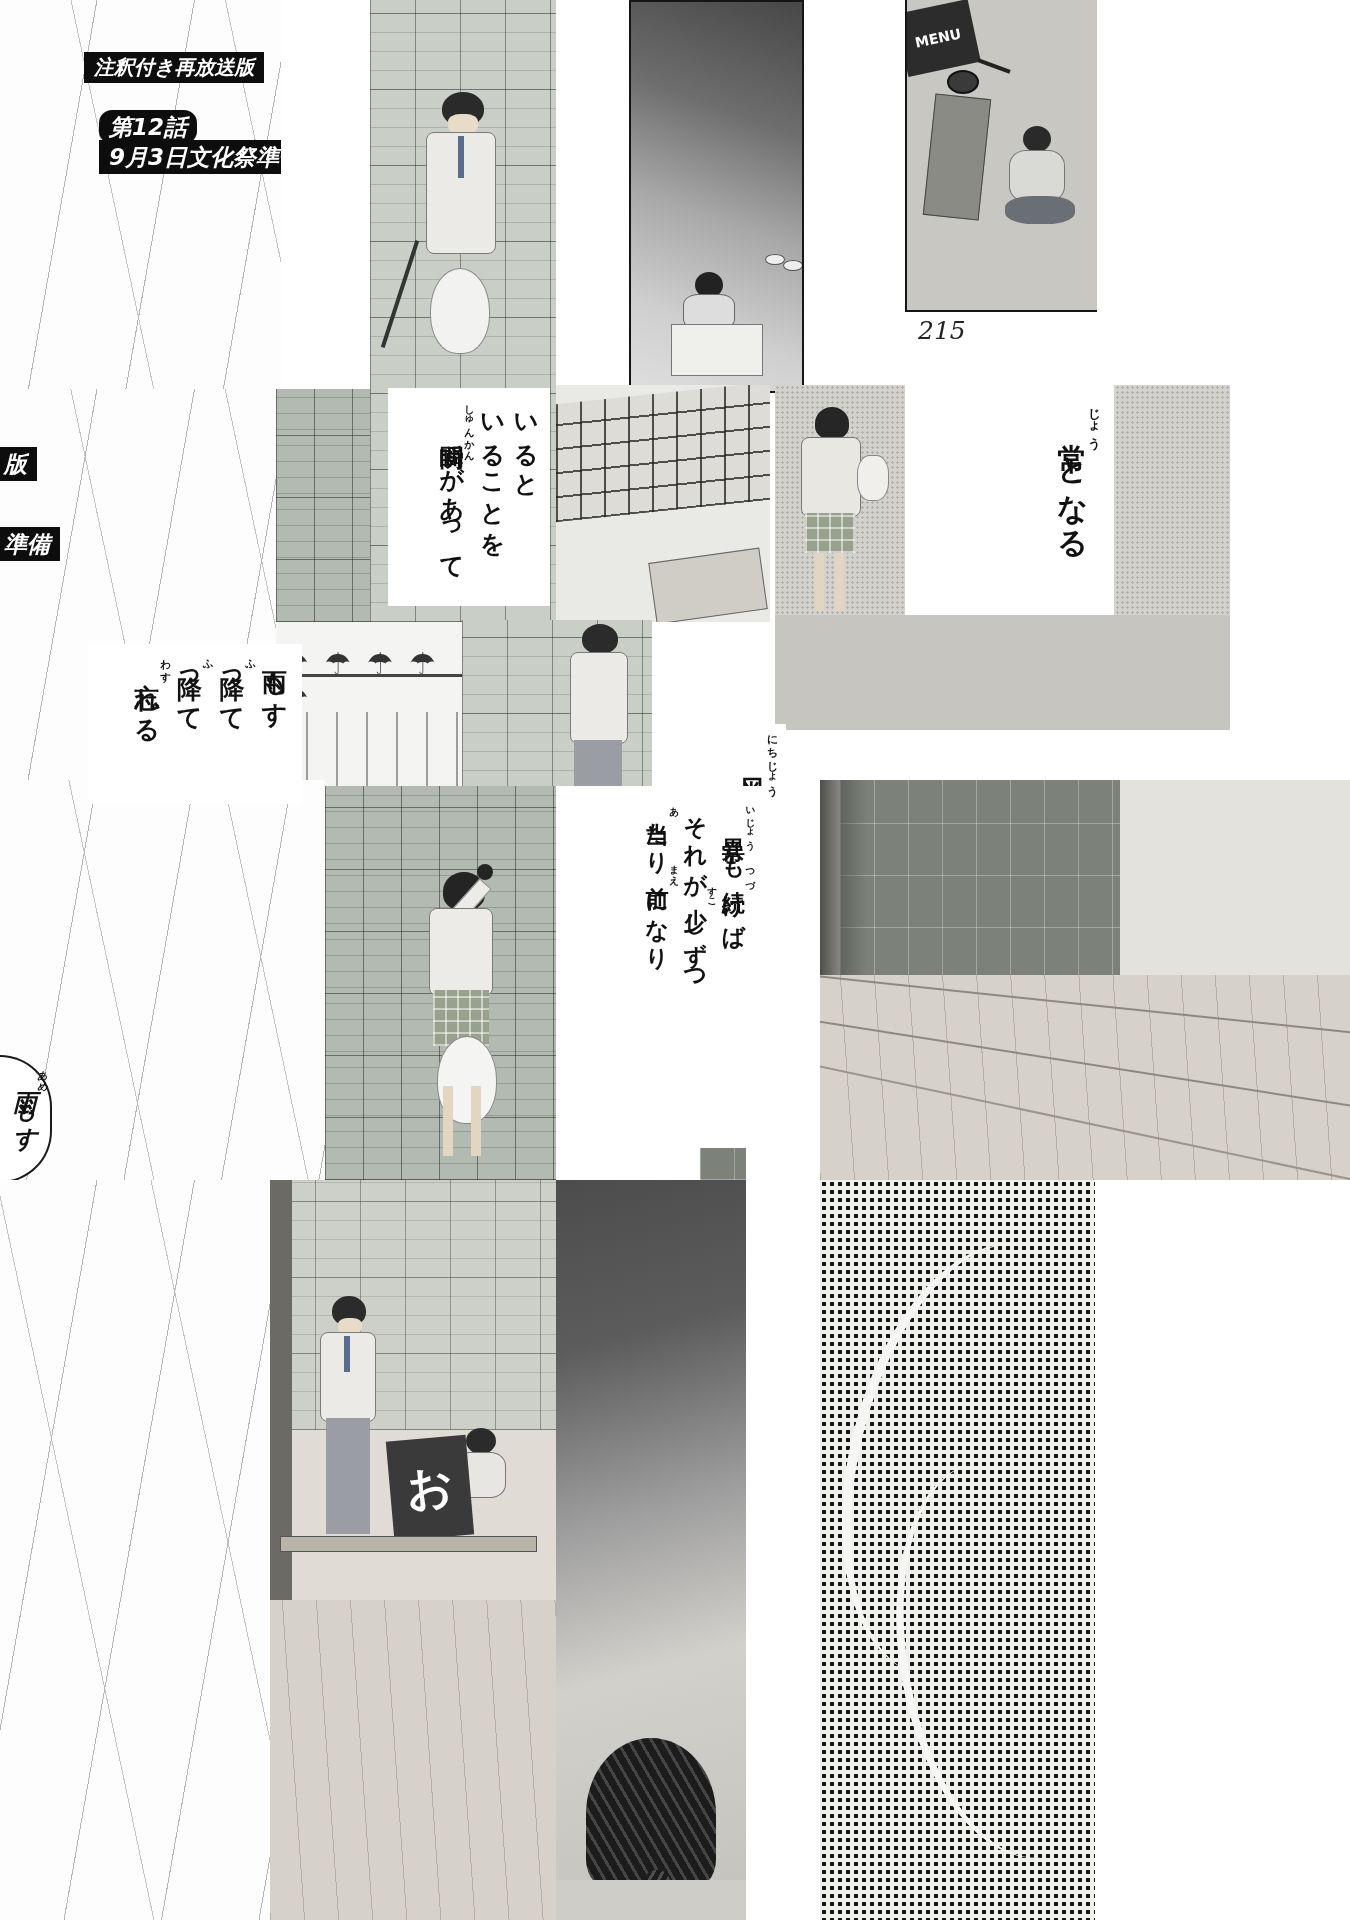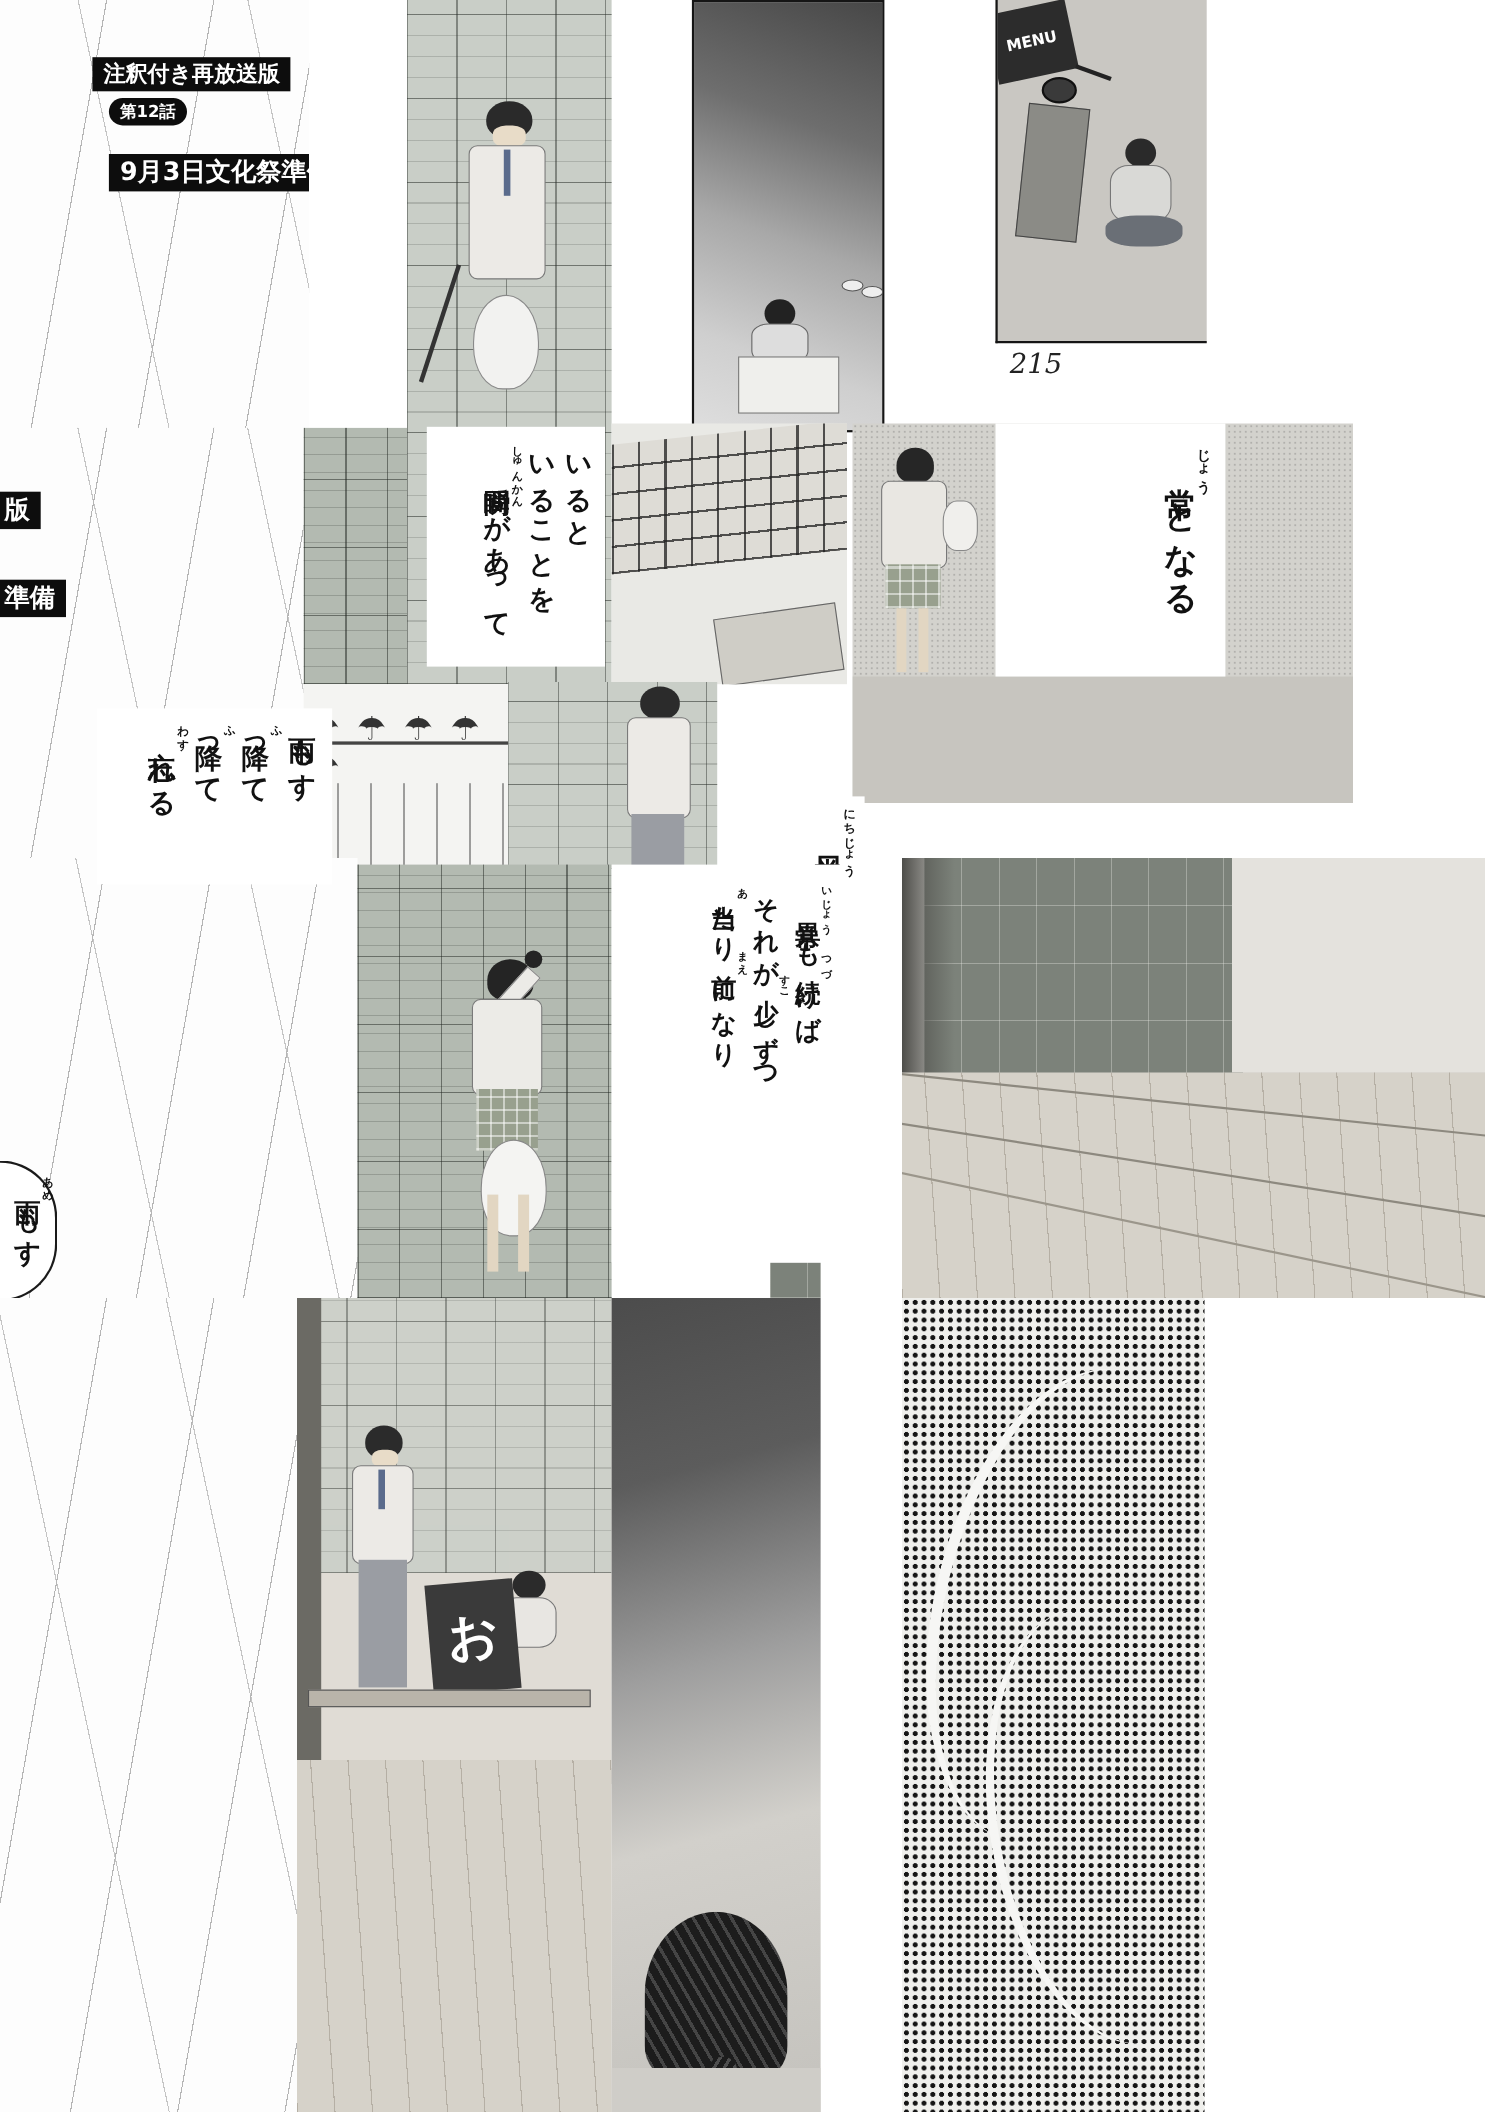--- a/index.html
+++ b/index.html
@@ -5,21 +5,21 @@
   html,body{margin:0;padding:0;background:#ffffff;}
   .page{position:relative;width:1350px;height:1920px;margin:0 auto;background:#fff;overflow:hidden;
         font-family:"DejaVu Sans","Liberation Sans",sans-serif;color:#111;}
   .abs{position:absolute;}
   .panel{position:absolute;overflow:hidden;}
   .part{position:absolute;}
 
   
   .ceiling{background-color:#fdfdfd;background-image:
       repeating-linear-gradient(100deg, transparent 0 95px, #b5b5b5 95px 96px),
-      repeating-linear-gradient(78deg, transparent 0 150px, #c4c4c4 150px 151px);}
+      repeating-linear-gradient(78deg, transparent 0 150px, #c4c4c4 150px 151px); font-style: italic;}
   .lockers-light{background-color:#c9cec7;background-image:
       repeating-linear-gradient(90deg, rgba(40,45,40,.45) 0 1px, transparent 1px 45px),
       repeating-linear-gradient(0deg, rgba(40,45,40,.45) 0 1px, transparent 1px 76px),
       repeating-linear-gradient(0deg, rgba(40,45,40,.18) 0 1px, transparent 1px 19px);}
   .lockers-dense{background-color:#b3bab1;background-image:
       repeating-linear-gradient(90deg, rgba(30,35,30,.5) 0 1px, transparent 1px 38px),
       repeating-linear-gradient(0deg, rgba(30,35,30,.5) 0 1px, transparent 1px 62px),
       repeating-linear-gradient(0deg, rgba(30,35,30,.2) 0 1px, transparent 1px 16px);}
   .lockers-dark{background-color:#7c827a;background-image:
       repeating-linear-gradient(90deg, rgba(235,235,230,.35) 0 1px, transparent 1px 34px),
@@ -42,21 +42,21 @@
   .bubble{background:#fff;z-index:5;}
   .page-num{font-family:"DejaVu Serif","Liberation Serif",serif;font-style:italic;font-size:25px;color:#222;}
 </style>
 </head>
 <body>
 
 <div class="page">
 
   <div class="panel ceiling" style="left:0;top:0;width:281px;height:390px;">
     <div class="label-box" style="left:84px;top:52px;font-size:20px;">注釈付き再放送版</div>
-    <div class="label-box" style="left:99px;top:89px;font-size:15px;border-radius:13px;">第12話</div>
+    <div class="label-box" style="left:99px;top:110px;font-size:23px;border-radius:13px;">第12話</div>
     <div class="label-box" style="left:99px;top:140px;font-size:23px;">9月3日文化祭準備</div>
   </div>
 
   <div class="panel lockers-light" style="left:370px;top:0;width:186px;height:622px;">
     <div>
       <div class="part" style="left:72px;top:92px;width:42px;height:34px;background:#2a2a2a;border-radius:50% 50% 45% 45%;"></div>
       <div class="part" style="left:78px;top:114px;width:30px;height:20px;background:#e8dcc8;border-radius:40%;"></div>
       <div class="part" style="left:56px;top:132px;width:68px;height:120px;background:#eceae6;border:1px solid #7a7a7a;border-radius:8px;"></div>
       <div class="part" style="left:88px;top:136px;width:6px;height:42px;background:#5a6b8c;"></div>
       <div class="part" style="left:28px;top:238px;width:4px;height:112px;background:#333;transform:rotate(18deg);"></div>

